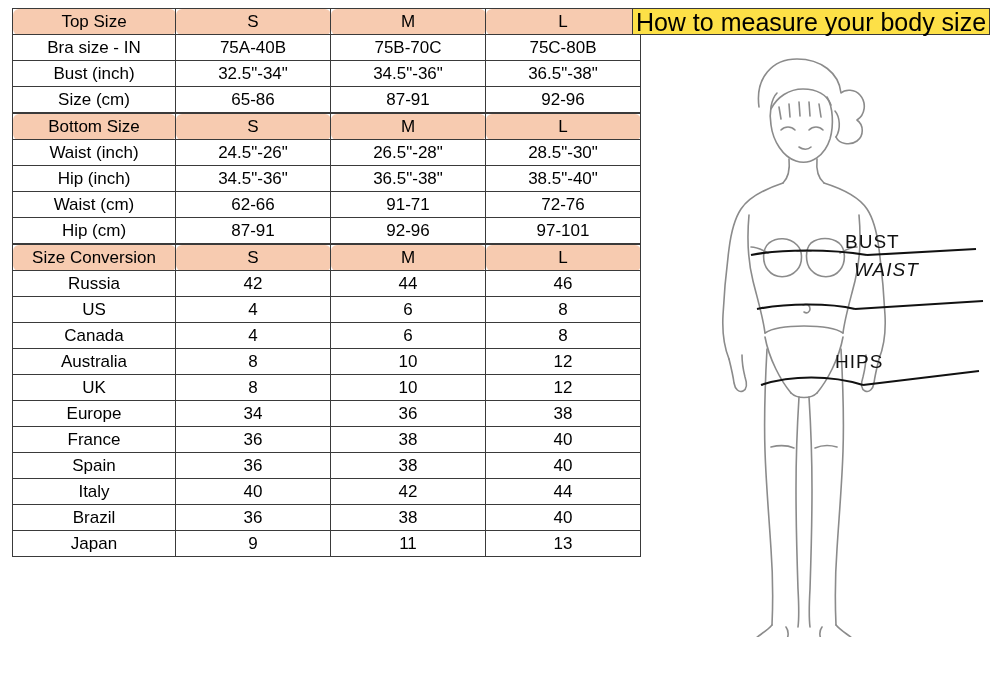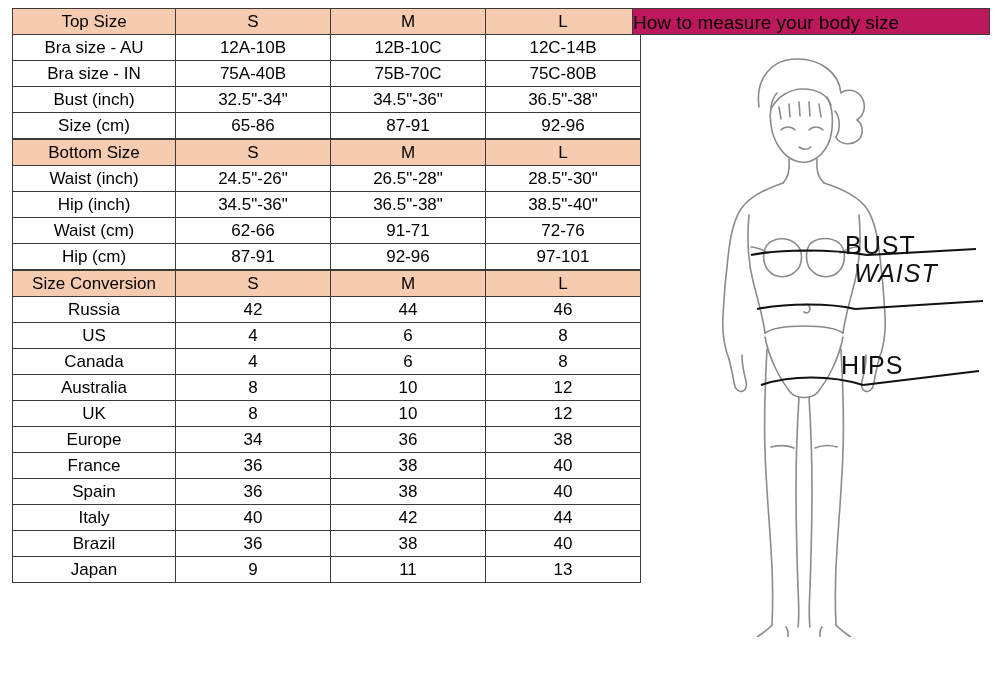--- a/index.html
+++ b/index.html
@@ -53,76 +53,71 @@
     overflow: hidden;
   }
   td.label-col {
     width: 158px;
   }
   td.size-col {
     width: 150px;
   }
   tr.header-row td {
     background: #f7cbb0;
+    border-radius: 6px;
   }
   tr.header-row td.label-col {
     background: #f7cbb0;
   }
   .right-header {
     border: 1px solid #3a3a3a;
-    background: #be185d;
-    text-align: left;
-    font-size: 19px;
+    background: #fde047;
+    text-align: center;
+    font-size: 25px;
     height: 27px;
     line-height: 27px;
     box-sizing: border-box;
   }
   .figure-area {
     position: relative;
     width: 100%;
     height: 618px;
   }
   .figure-svg {
     position: absolute;
     left: 50%;
     transform: translateX(-50%);
     top: 2px;
   }
   .meas-label {
     position: absolute;
-    font-size: 25px;
+    font-size: 19px;
     letter-spacing: 1px;
     color: #111;
     font-family: "Liberation Sans", sans-serif;
   }
   #lbl-bust { left: 213px; top: 196px; }
   #lbl-waist { left: 222px; top: 224px; font-style: italic; }
-  #lbl-hips { left: 209px; top: 316px; }
+  #lbl-hips { left: 203px; top: 316px; }
 </style>
 </head>
 <body>
 
 <div class="page">
   <div class="layout">
 
     <div class="left-col">
 
       <table class="size-table">
         <tbody>
           <tr class="header-row">
             <td class="label-col">Top Size</td>
             <td class="size-col">S</td>
             <td class="size-col">M</td>
             <td class="size-col">L</td>
-          </tr>
-          <tr>
-            <td class="label-col">Bra size - AU</td>
-            <td>12A-10B</td>
-            <td>12B-10C</td>
-            <td>12C-14B</td>
           </tr>
           <tr>
             <td class="label-col">Bra size - IN</td>
             <td>75A-40B</td>
             <td>75B-70C</td>
             <td>75C-80B</td>
           </tr>
           <tr>
             <td class="label-col">Bust (inch)</td>
             <td>32.5"-34"</td>

